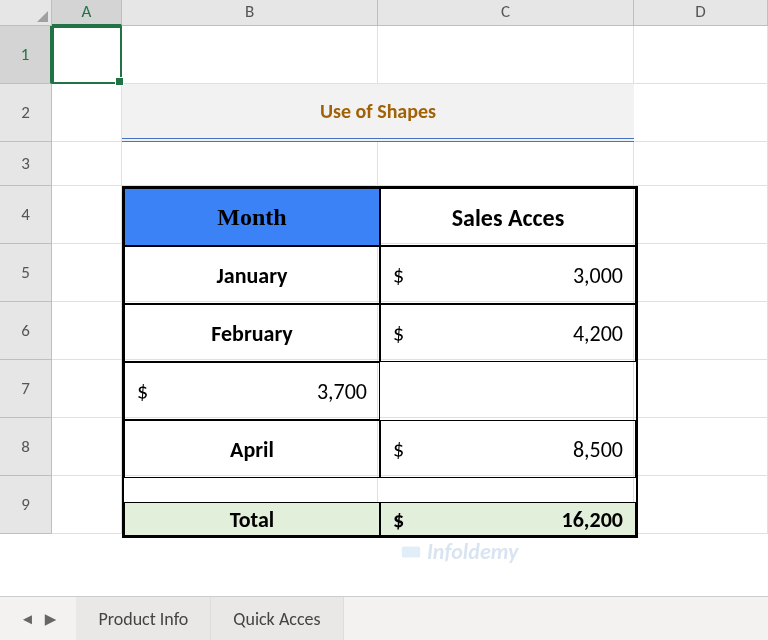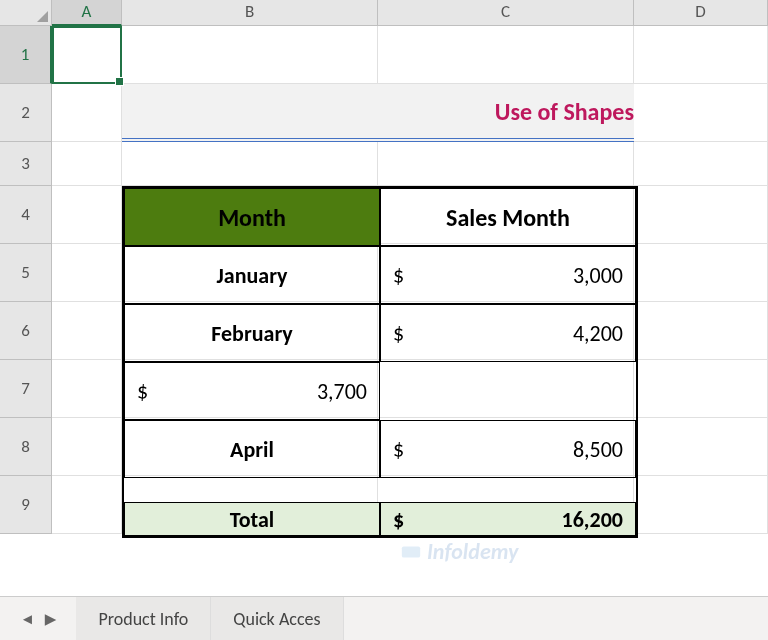--- a/index.html
+++ b/index.html
@@ -96,40 +96,40 @@
     right: -4px; bottom: -4px;
     width: 7px; height: 7px;
     background: #217346;
     border: 1px solid #fff;
   }
   .title-box {
     position: absolute;
     background: #f2f2f2;
     border-bottom: 4px double #4472c4;
     font-weight: bold;
-    color: #be185d;
-    display: flex;
-    align-items: center;
-    justify-content: flex-end;
-    font-size: 24px;
+    color: #a16207;
+    display: flex;
+    align-items: center;
+    justify-content: center;
+    font-size: 20px;
   }
   .data-table {
     position: absolute;
     border: 2px solid #000;
   }
   .dt-row { display: flex; height: 58px; }
   .dt-cell {
     border: 1px solid #000;
     display: flex;
     align-items: center;
     font-size: 22px;
     padding: 0 12px;
   }
   .dt-row.header .dt-cell { font-weight: bold; justify-content: center; font-size: 24px; }
-  .dt-row.header .dt-cell.month { background: #4d7c0f; }
+  .dt-row.header .dt-cell.month { background: #3b82f6; font-family: Liberation Serif, serif; }
   .dt-row.total .dt-cell { background: #e2efda; font-weight: bold; margin-top: 24px; }
   .dt-cell.month { width: 256px; justify-content: center; font-weight: bold; }
   .dt-cell.amount { width: 256px; justify-content: space-between; }
   .dt-cell.amount .cur { }
   .dt-cell.amount .val { }
   .tabbar {
     position: absolute;
     left: 0; bottom: 0;
     width: 100%;
     height: 44px;
@@ -252,21 +252,21 @@
       </div>
     </div>
 
   <div class="title-box" style="left: 122px; top: 84px; width: 512px; height: 58px;">
     <span>Use of Shapes</span>
   </div>
 
   <div class="data-table" style="left: 122px; top: 186px;">
       <div class="dt-row header">
         <div class="dt-cell month">Month</div>
-        <div class="dt-cell amount" style="justify-content: center;">Sales Month</div>
+        <div class="dt-cell amount" style="justify-content: center;">Sales Acces</div>
       </div>
       <div class="dt-row ">
         <div class="dt-cell month">January</div>
         <div class="dt-cell amount">
           <span class="cur">$</span>
           <span class="val">3,000</span>
         </div>
       </div>
       <div class="dt-row ">
         <div class="dt-cell month">February</div>

